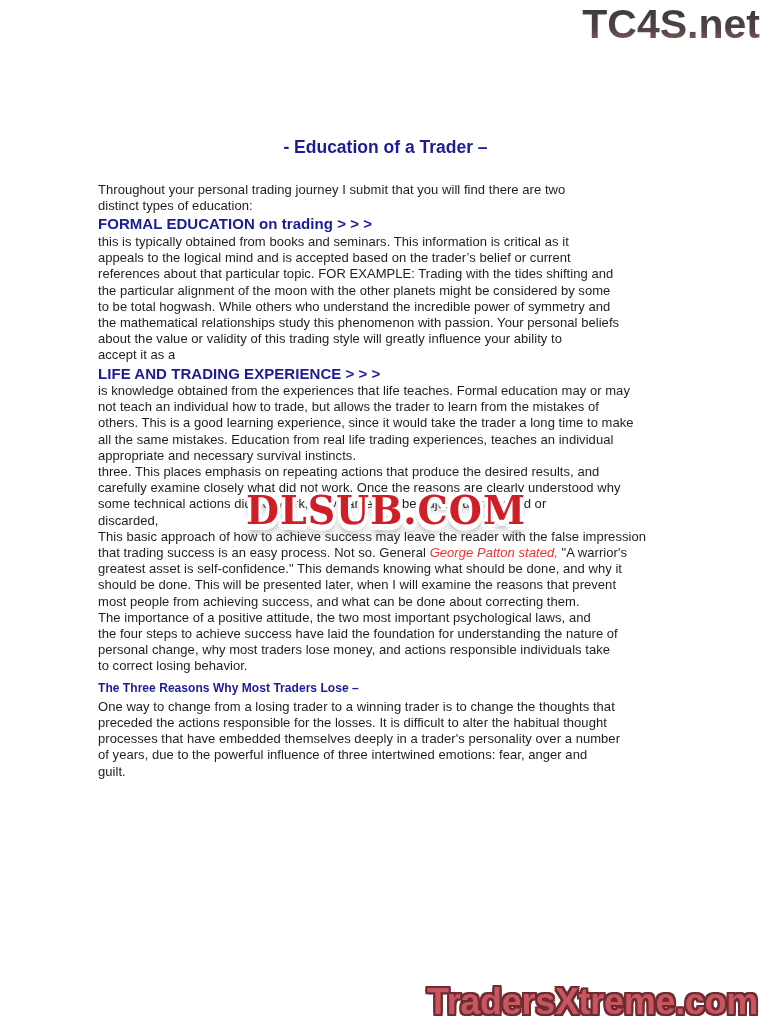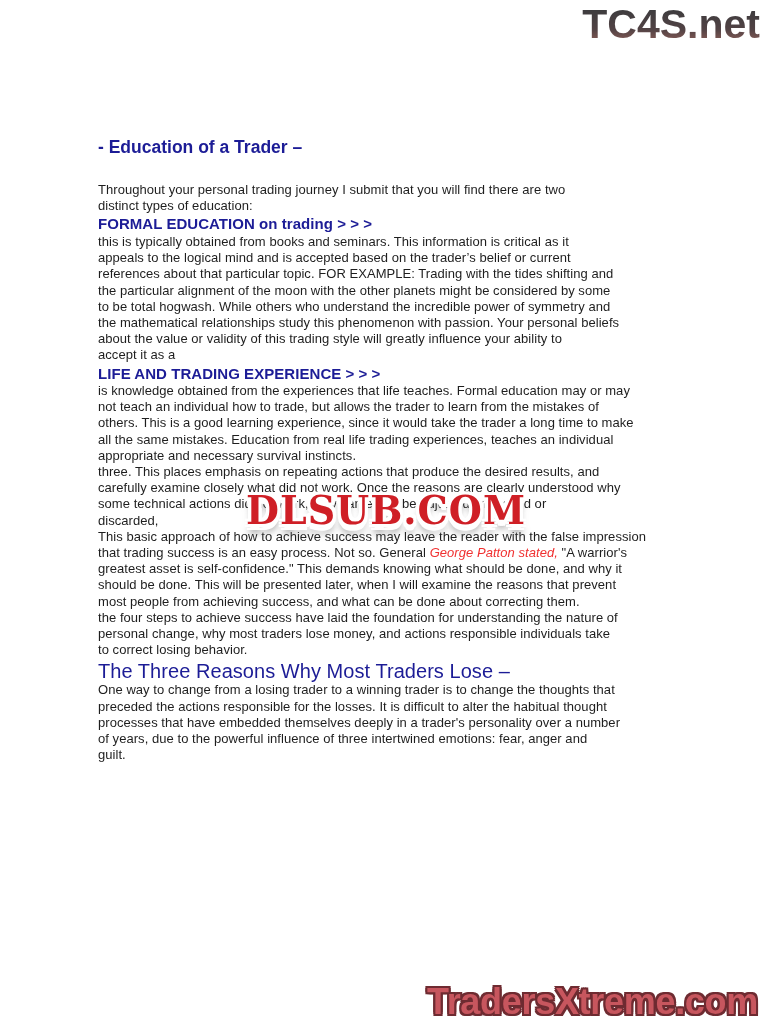--- a/index.html
+++ b/index.html
@@ -15,28 +15,28 @@
     position:absolute;top:1px;right:7px;
     font-size:41px;font-weight:800;letter-spacing:0px;
     background:linear-gradient(180deg,#3c3c3e 15%,#514244 60%,#96625b 95%);
     -webkit-background-clip:text;background-clip:text;color:transparent;
     filter:blur(0.3px);
   }
 
   
   .title{
     position:absolute;top:137px;left:98px;width:575px;margin:0;
-    text-align:left;font-size:17.5px;font-weight:700;color:var(--blue,#1c1c96);
+    text-align:center;font-size:17.5px;font-weight:700;color:var(--blue,#1c1c96);
   }
 
   
   .article{position:absolute;top:182px;left:98px;width:600px;color:var(--ink,#1e1e1e);}
   .line{font-size:13px;line-height:16.2px;white-space:pre;letter-spacing:0.05px;}
   .line.h{color:var(--blue,#1c1c96);font-weight:700;font-size:15px;line-height:19.5px;white-space:pre;}
-  .line.hlg{color:var(--blue,#1c1c96);font-weight:400;font-size:20px;line-height:21px;padding-top:3px;white-space:pre;}
+  .line.hlg{color:var(--blue,#1c1c96);font-weight:700;font-size:12px;line-height:21px;padding-top:3px;white-space:pre;}
   .red{color:var(--red,#f03030);font-style:italic;}
   .italic{}
 
   
   .watermark{
     position:absolute;left:246px;top:487px;
     font-family:"DejaVu Serif","Liberation Serif",serif;
     font-weight:700;font-size:38px;letter-spacing:1px;
     color:var(--wm,#cf1f26);
     transform:scaleY(1.05);
@@ -84,20 +84,21 @@
       <div class="line"><span>appropriate and necessary survival instincts.</span></div>
       <div class="line"><span>three. This places emphasis on repeating actions that produce the desired results, and</span></div>
       <div class="line"><span>carefully examine closely what did not work. Once the reasons are clearly understood why</span></div>
       <div class="line"><span>some technical actions did not work, they can either be adjusted, improved or</span></div>
       <div class="line"><span>discarded,</span></div>
       <div class="line"><span>This basic approach of how to achieve success may leave the reader with the false impression</span></div>
       <div class="line"><span>that trading success is an easy process. Not so. General </span><span class="red">George Patton stated,</span><span> "</span><span class="italic">A warrior's</span></div>
       <div class="line"><span class="italic">greatest asset is self-confidence.</span><span>" This demands knowing what should be done, and why it</span></div>
       <div class="line"><span>should be done. This will be presented later, when I will examine the reasons that prevent</span></div>
       <div class="line"><span>most people from achieving success, and what can be done about correcting them.</span></div>
+      <div class="line"><span>The importance of a positive attitude, the two most important psychological laws, and</span></div>
       <div class="line"><span>the four steps to achieve success have laid the foundation for understanding the nature of</span></div>
       <div class="line"><span>personal change, why most traders lose money, and actions responsible individuals take</span></div>
       <div class="line"><span>to correct losing behavior.</span></div>
       <div class="line hlg"><span>The Three Reasons Why Most Traders Lose –</span></div>
       <div class="line"><span>One way to change from a losing trader to a winning trader is to change the thoughts that</span></div>
       <div class="line"><span>preceded the actions responsible for the losses. It is difficult to alter the habitual thought</span></div>
       <div class="line"><span>processes that have embedded themselves deeply in a trader's personality over a number</span></div>
       <div class="line"><span>of years, due to the powerful influence of three intertwined emotions: fear, anger and</span></div>
       <div class="line"><span>guilt.</span></div>
     </div>

